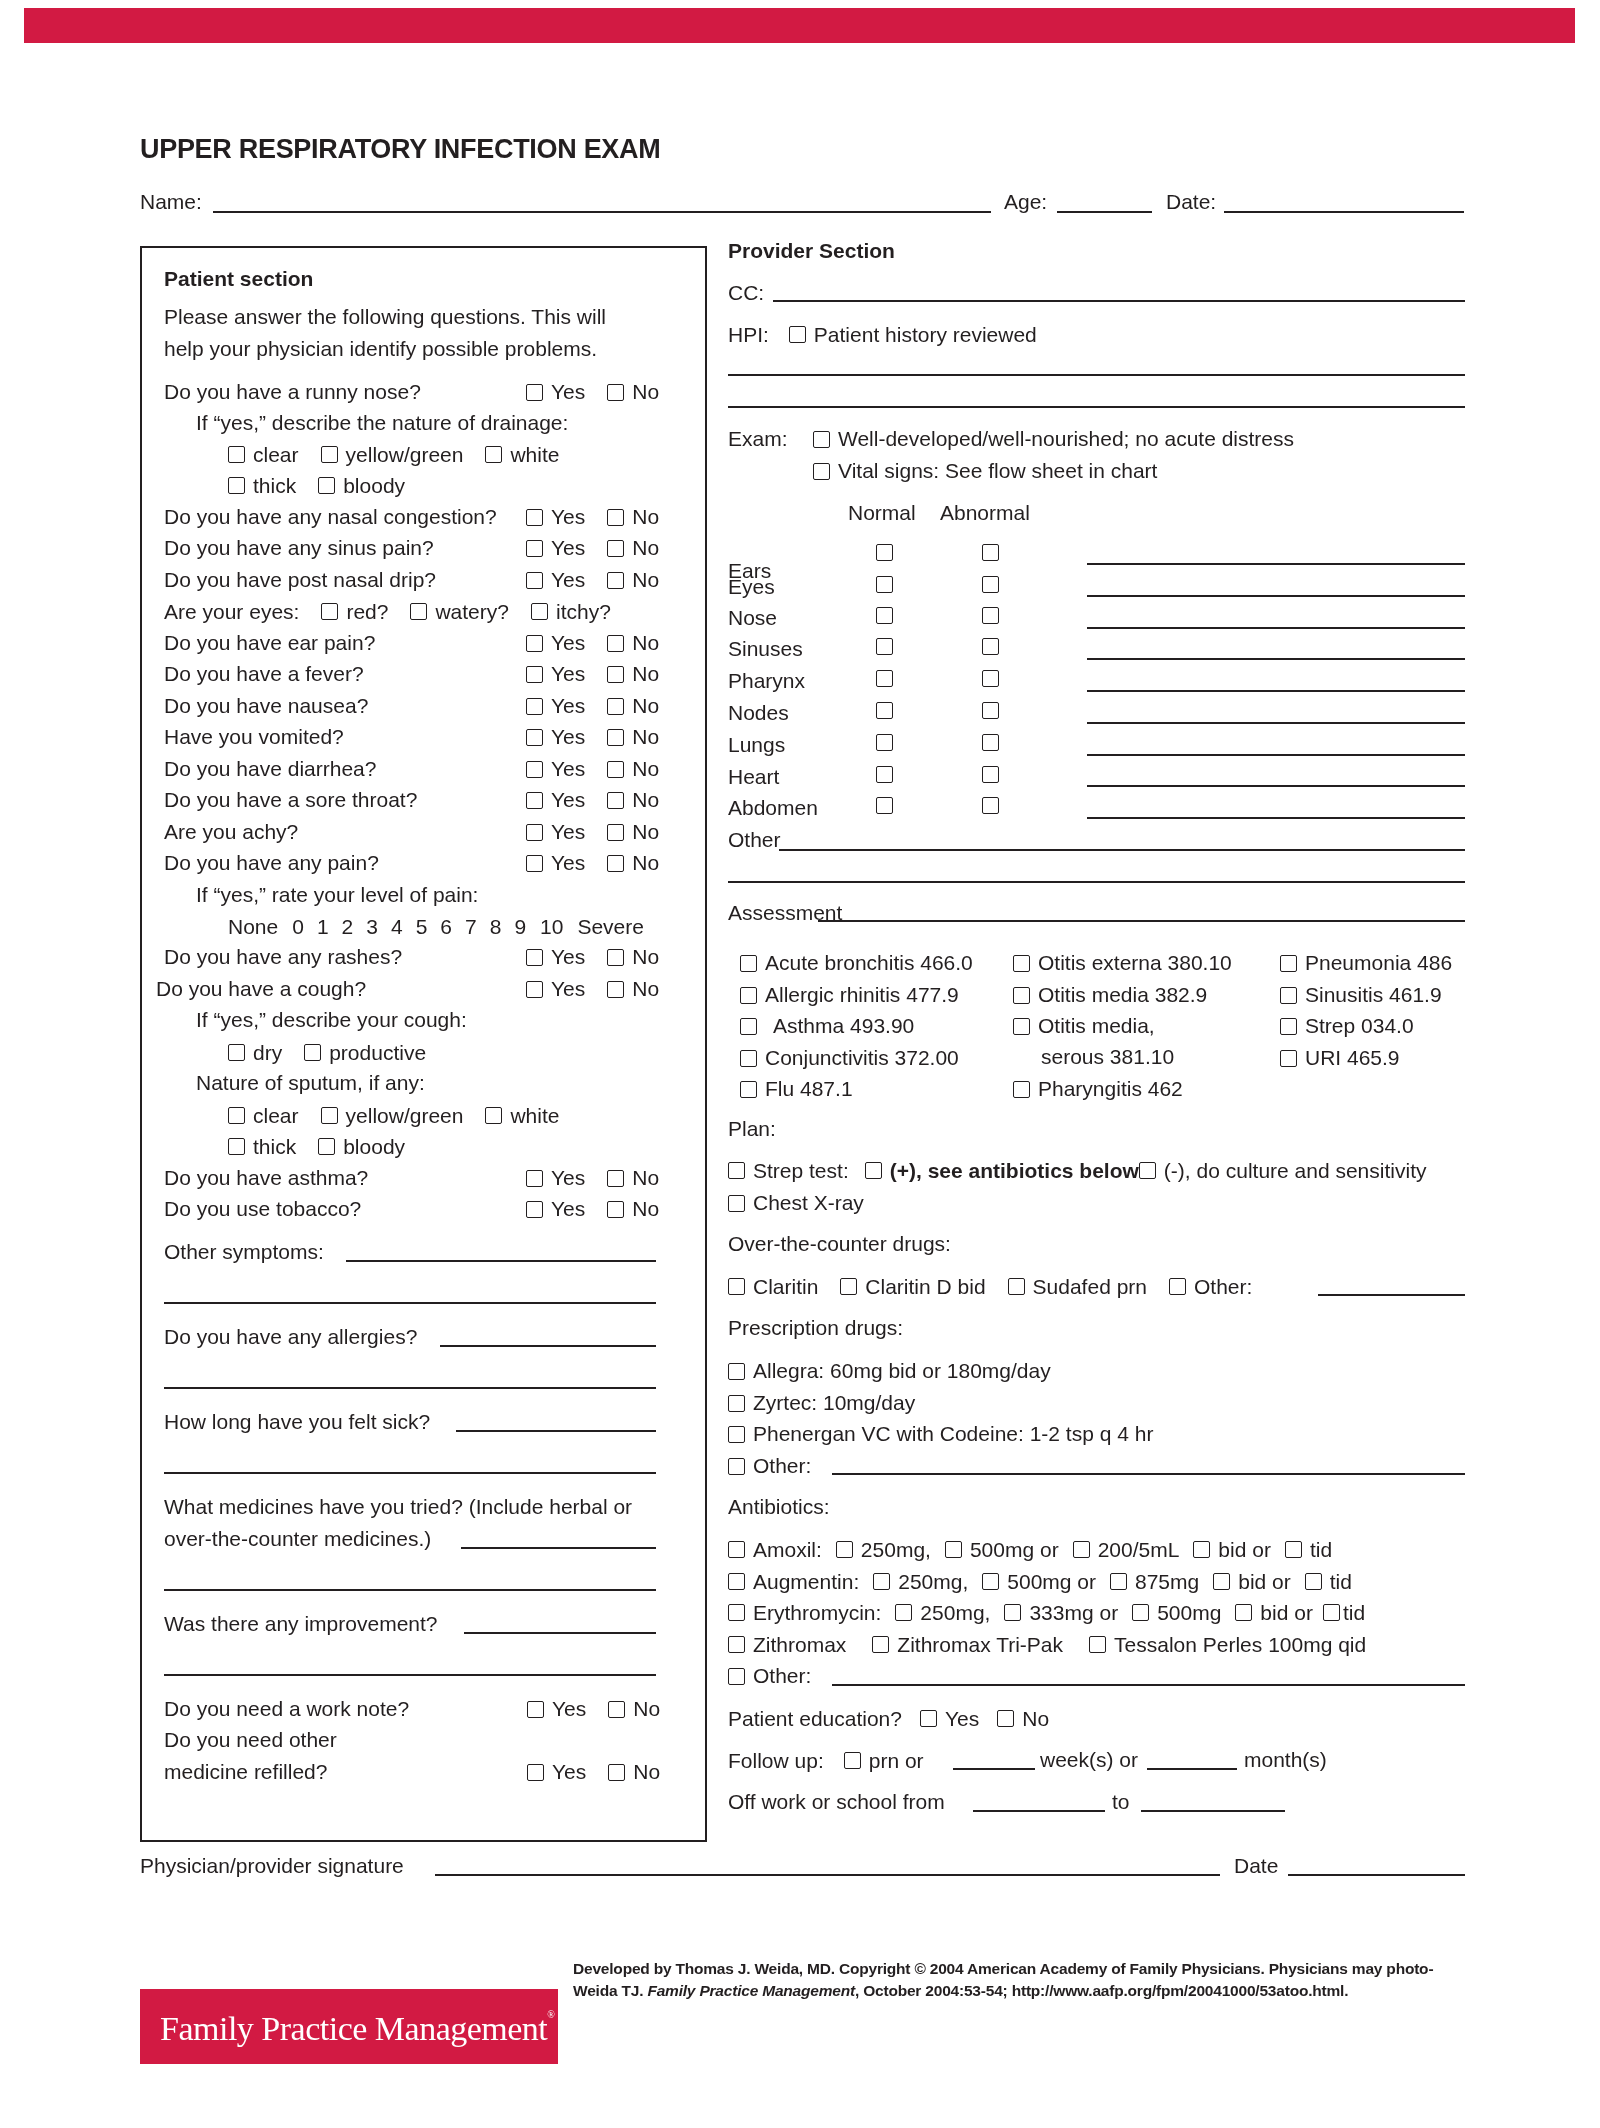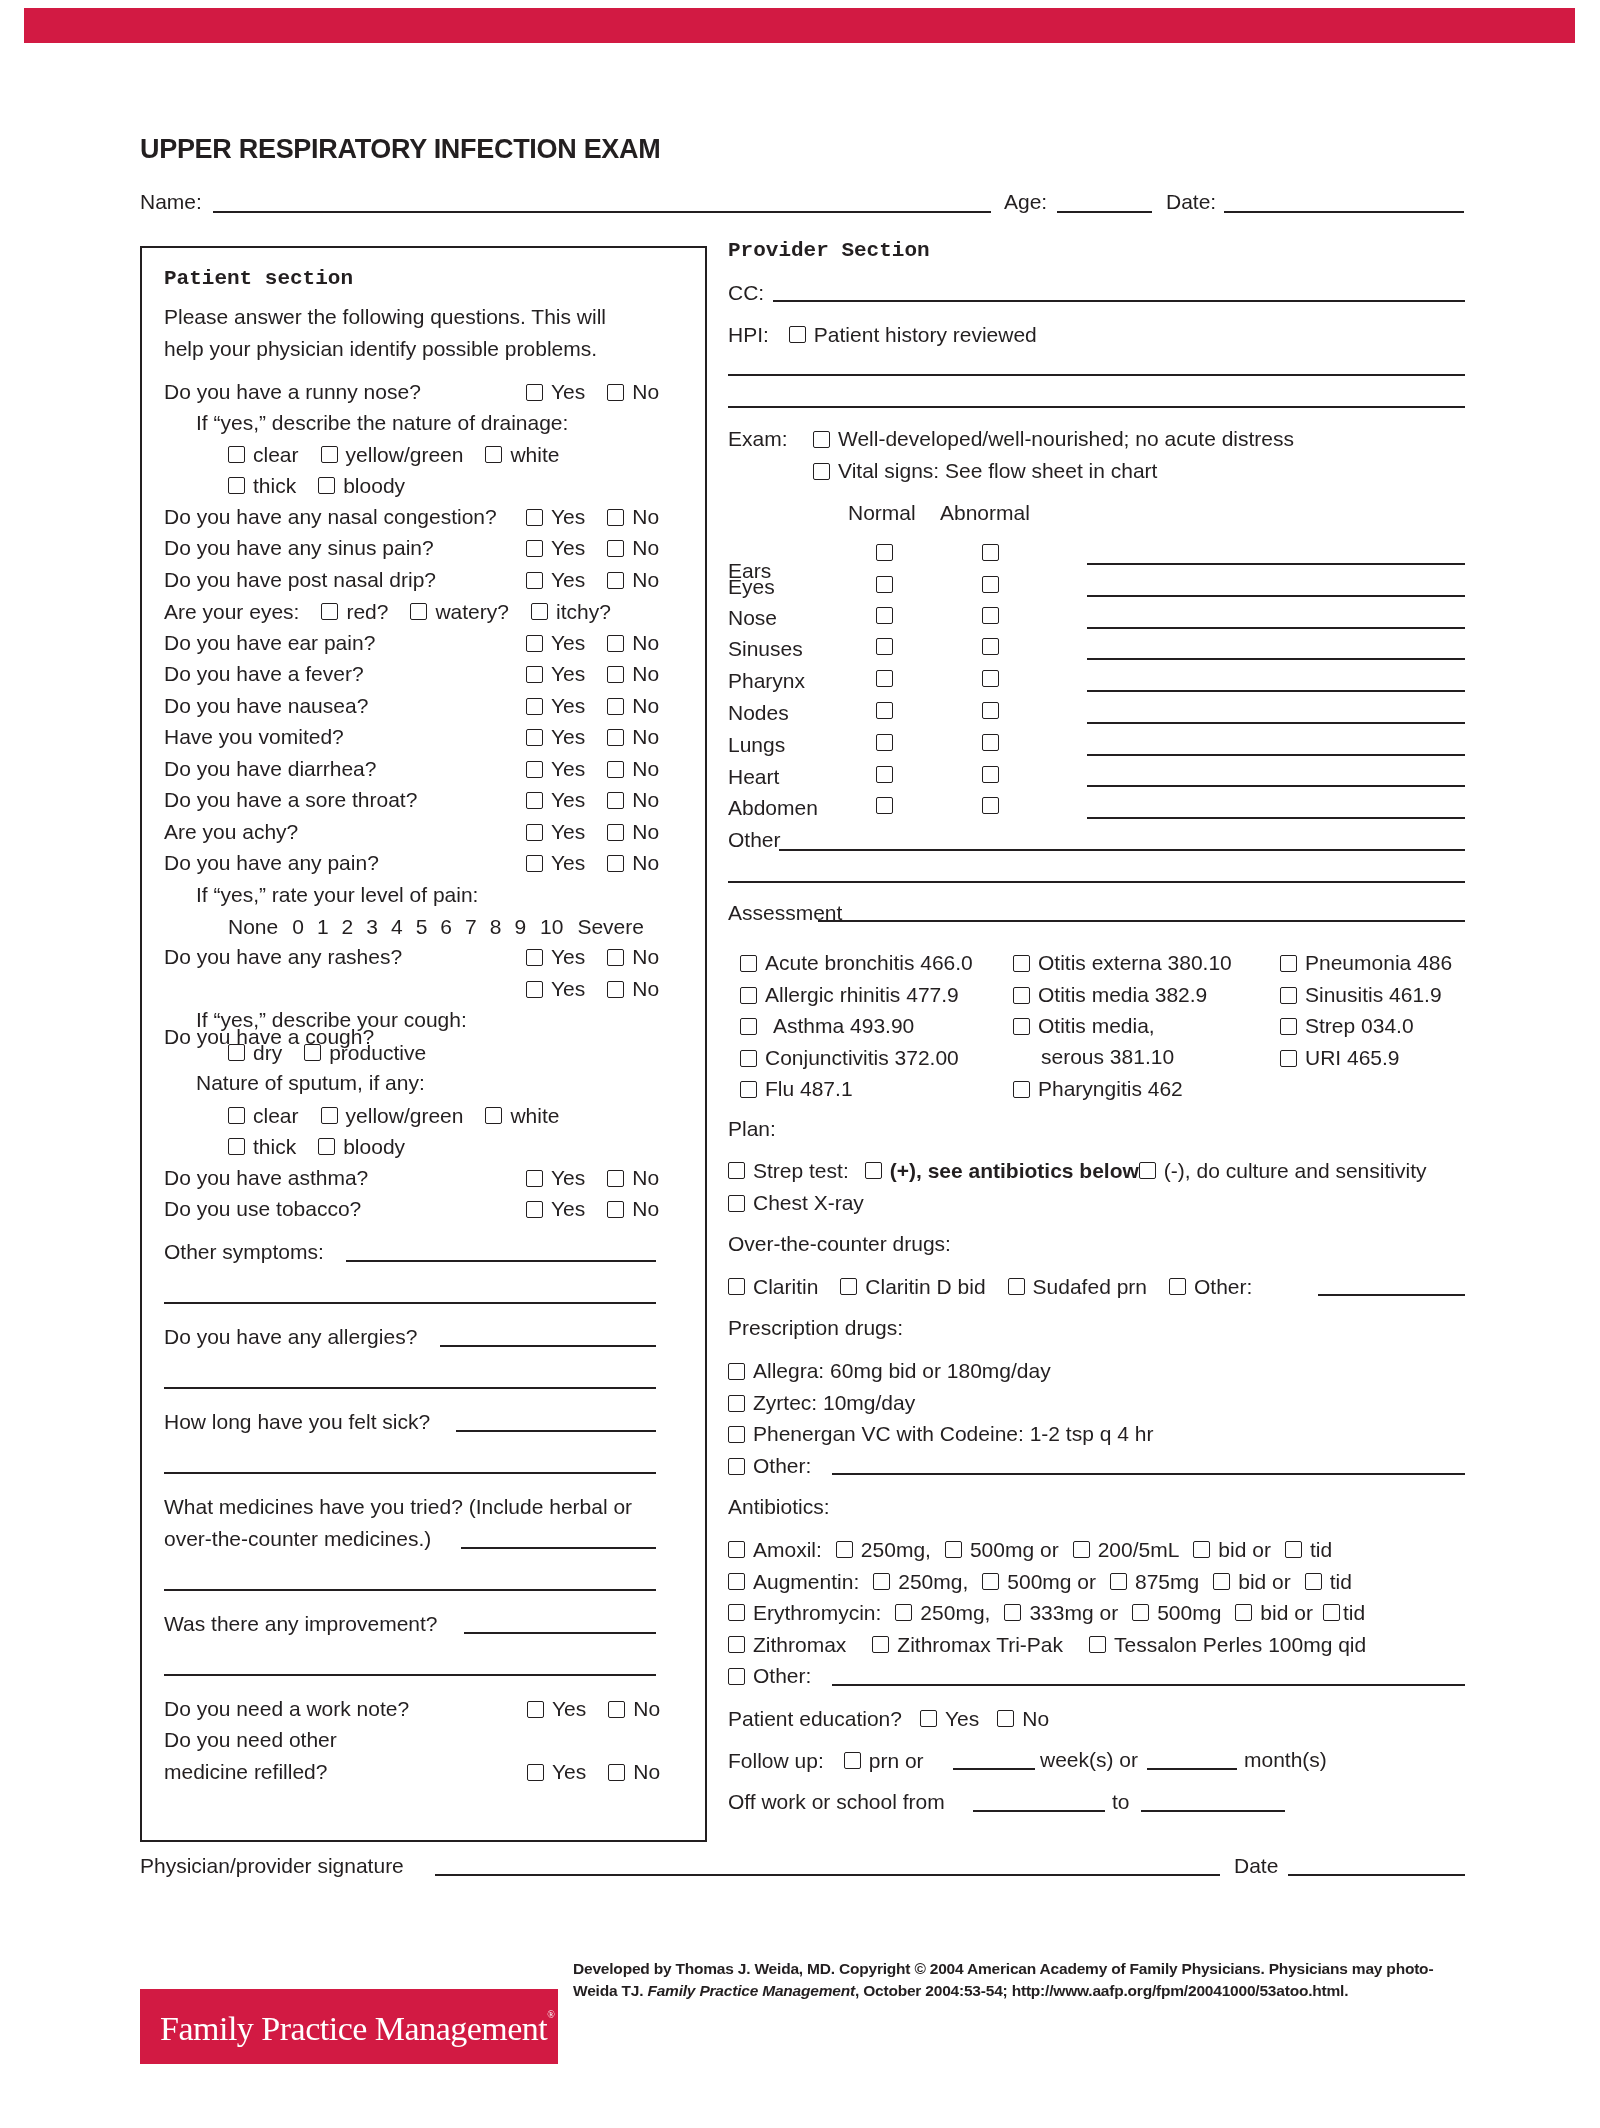--- a/index.html
+++ b/index.html
@@ -6,21 +6,21 @@
   html, body { width: 1600px; height: 2128px; background: #ffffff; }
   body { position: relative; font-family: "Liberation Sans", "DejaVu Sans", sans-serif; color: #231f20; overflow: hidden; }
   .abs { position: absolute; }
   .topbar { left: 24px; top: 8px; width: 1551px; height: 35px; background: #d21a43; }
   .title { left: 140px; top: 134px; font-size: 27px; font-weight: bold; letter-spacing: -0.3px; }
   .t { font-size: 21px; white-space: nowrap; line-height: 1; }
   .line { position: absolute; height: 2px; background: #231f20; }
   .cb { display: inline-block; width: 17px; height: 17px; border: 1.5px solid #231f20; border-radius: 2px; vertical-align: -1px; margin-right: 8px; background: #fff; }
   .row { position: absolute; display: flex; align-items: center; white-space: nowrap; font-size: 21px; }
   .patient-box { left: 140px; top: 246px; width: 567px; height: 1596px; border: 2.5px solid #231f20; }
-  .bold { font-weight: bold; font-family: Liberation Mono, monospace; }
+  .bold { font-weight: bold; }
   .yn { position: absolute; display: flex; align-items: center; font-size: 21px; }
   .yn .opt { display: inline-flex; align-items: center; }
   .footer-logo { left: 140px; top: 1989px; width: 418px; height: 75px; background: #d21a43; overflow: hidden; }
   .footer-logo .fpm { position: absolute; left: 8px; top: -14px; font-family: "Liberation Sans", sans-serif; font-weight: bold; font-size: 104px; color: #b8163c; letter-spacing: -4px; }
   .footer-logo .brand { position: absolute; left: 20px; top: 20px; font-family: "Liberation Serif", serif; font-size: 34px; color: #ffffff; letter-spacing: -0.5px; }
   .footer-logo .reg { font-size: 10px; vertical-align: 22px; }
   .footer-text { left: 573px; top: 1958px; width: 960px; font-size: 15.5px; line-height: 22px; color: #231f20; letter-spacing: -0.2px; font-weight: bold; }
   .footer-text em { font-style: italic; }
 </style>
 </head>
@@ -226,21 +226,21 @@
   <span class="opt">
       <span class="cb"></span>
       <span>Yes</span>
     </span>
   <span class="opt" style="margin-left:22px;">
       <span class="cb"></span>
       <span>No</span>
     </span>
 </div>
 
-<div class="abs t" style="left:164px;top:978px;margin-top:48px;">Do you have a cough?</div>
+<div class="abs t" style="left:156px;top:978px;">Do you have a cough?</div>
 <div class="yn" style="left:526px;top:977px;">
   <span class="opt">
       <span class="cb"></span>
       <span>Yes</span>
     </span>
   <span class="opt" style="margin-left:22px;">
       <span class="cb"></span>
       <span>No</span>
     </span>
 </div>

